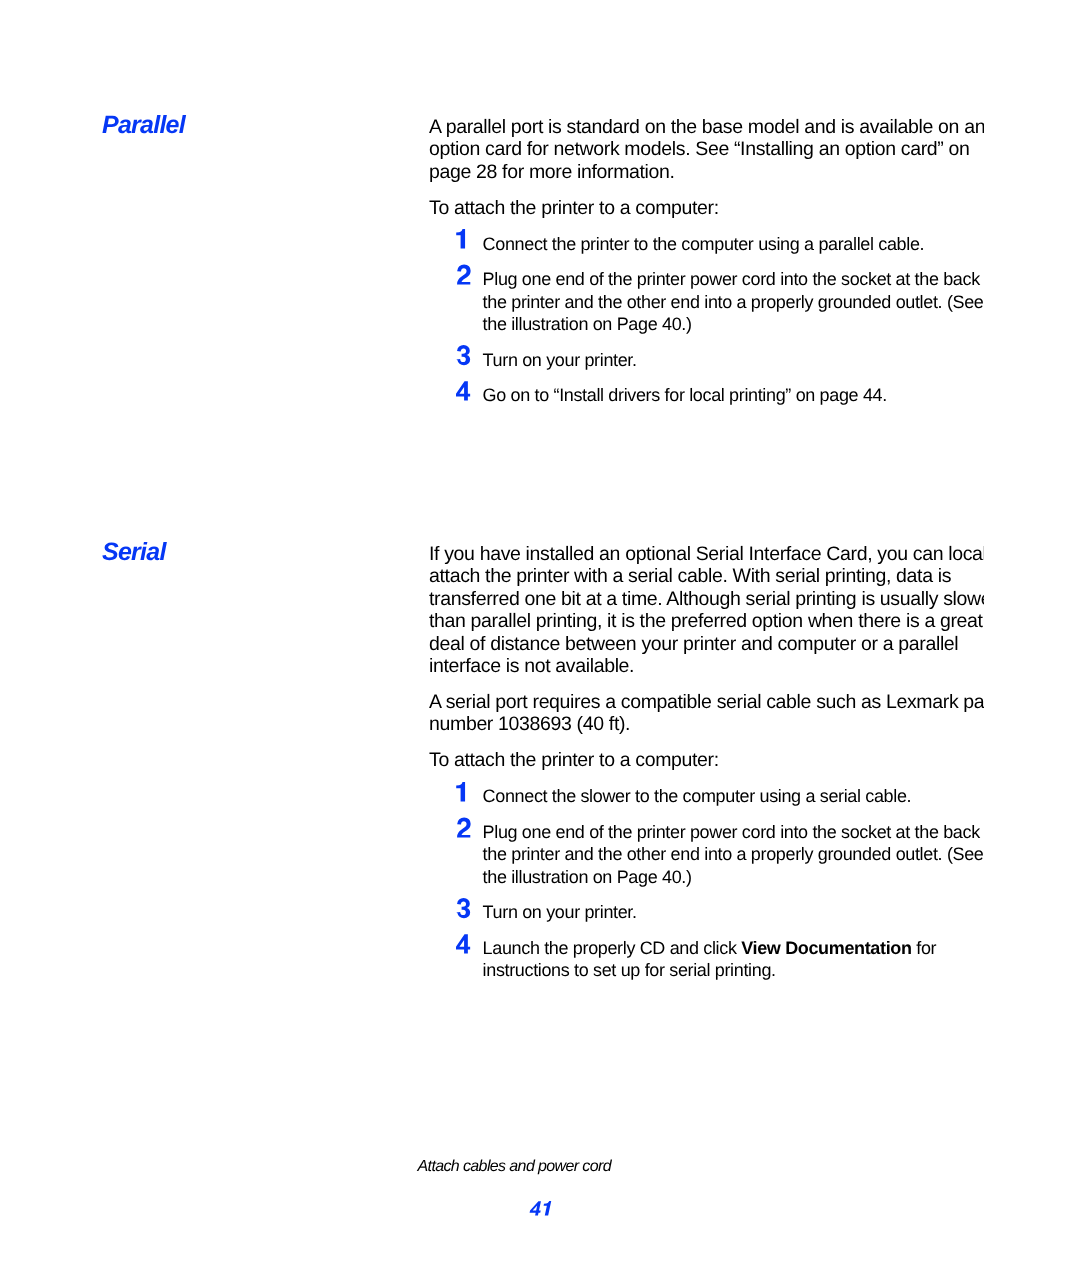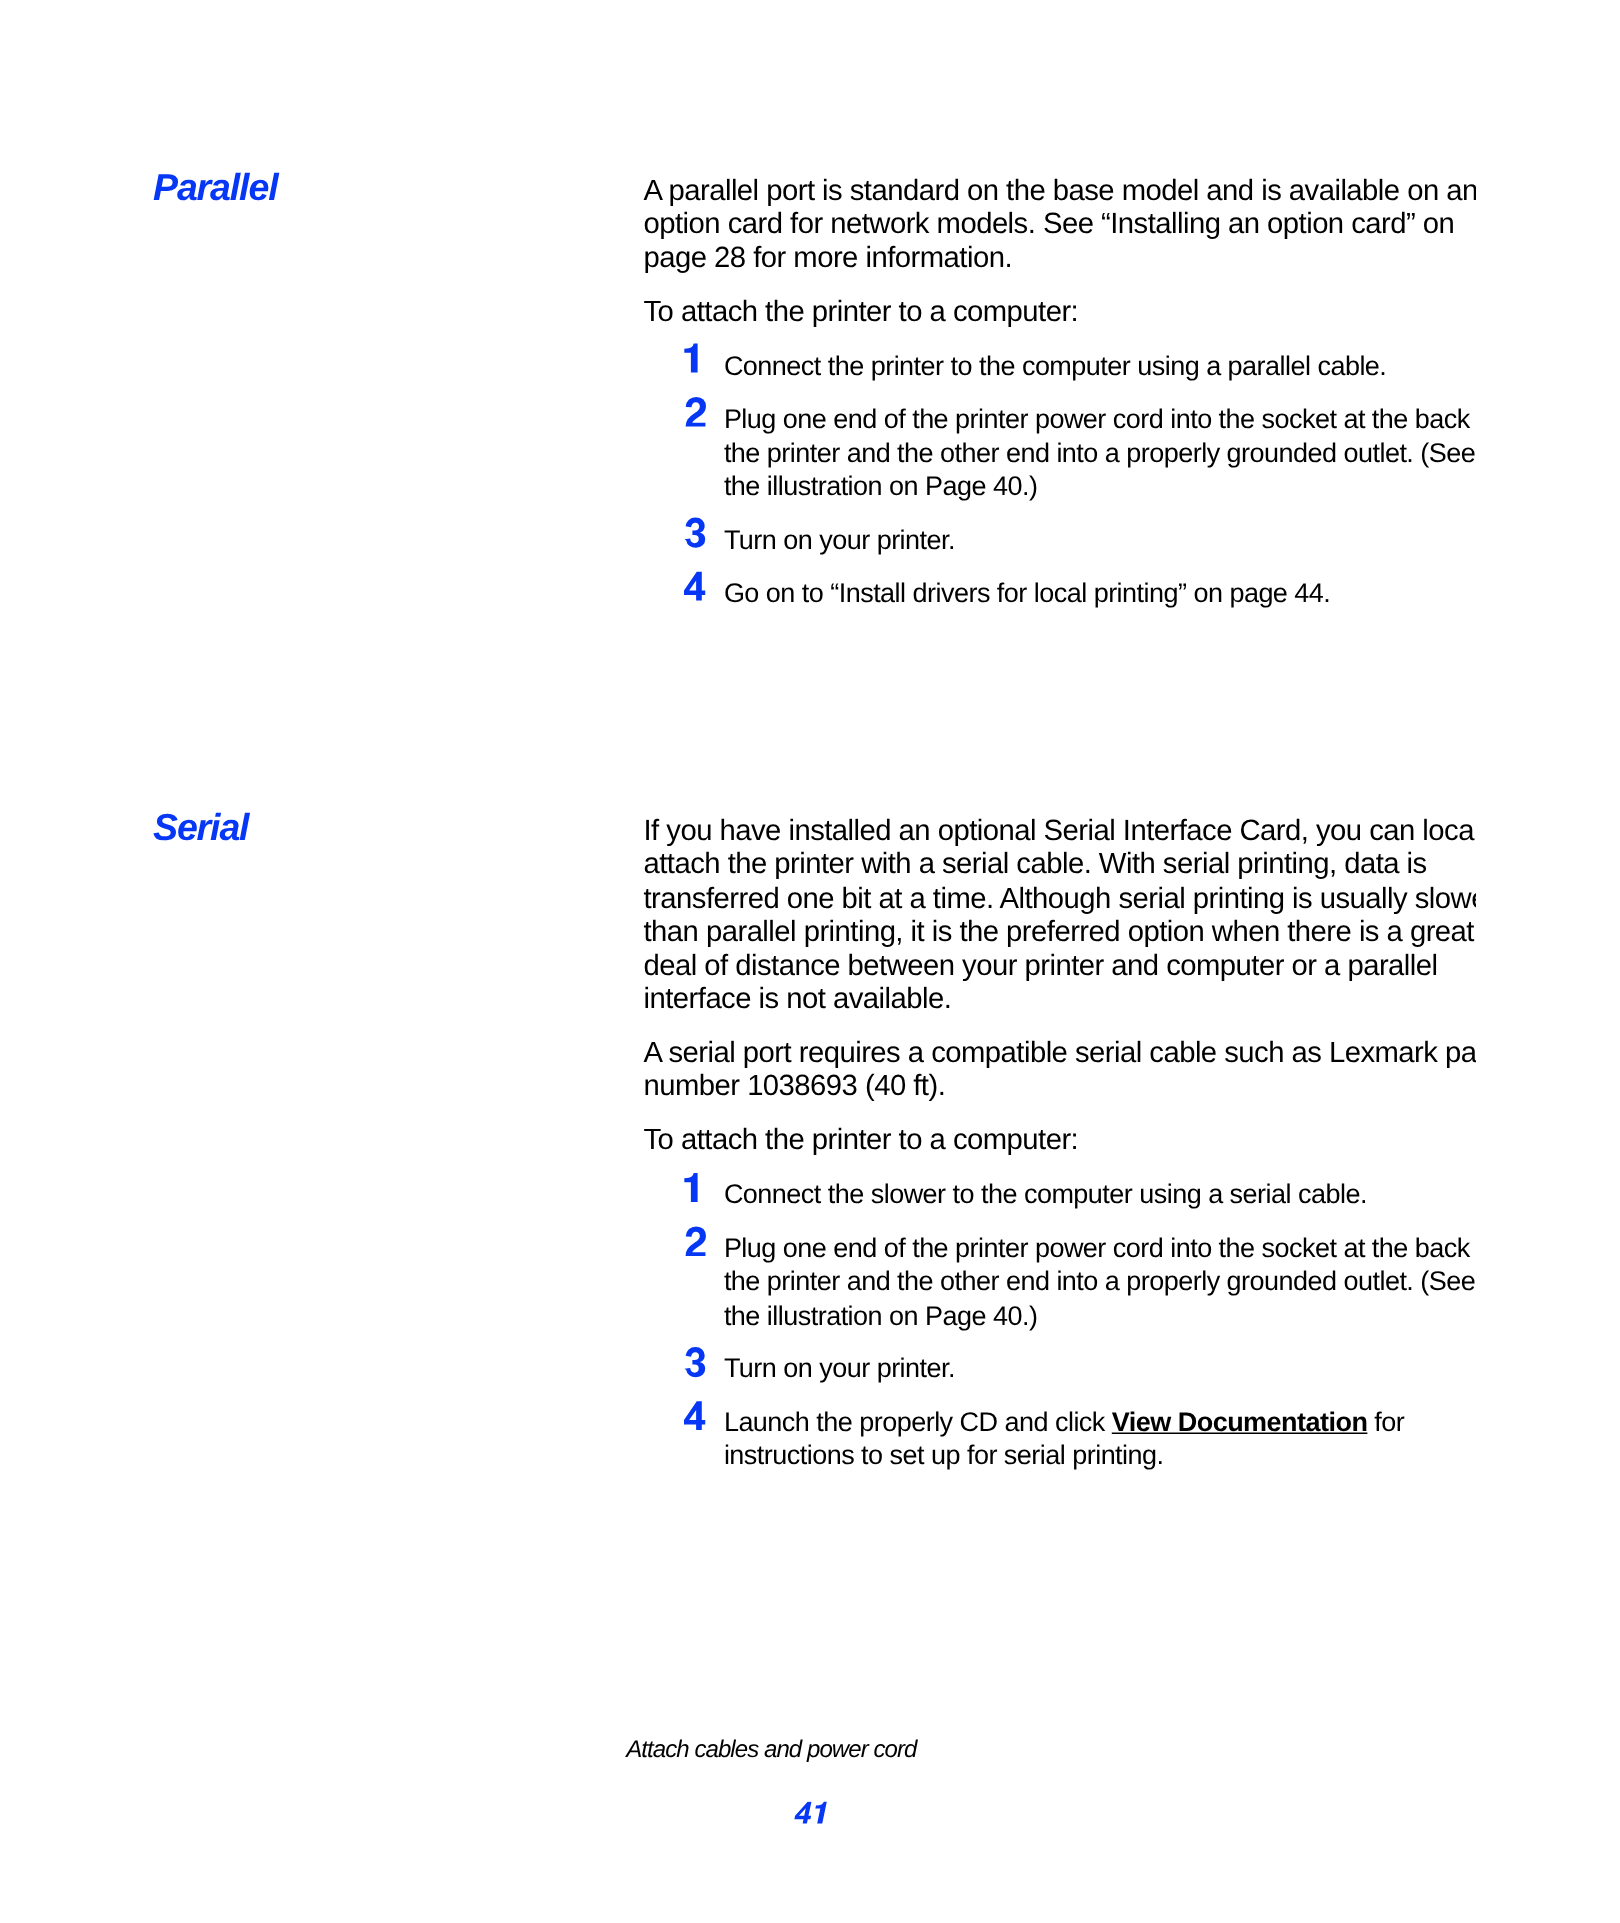--- a/index.html
+++ b/index.html
@@ -89,21 +89,21 @@
   .footer-page {
     position: absolute;
     font-style: italic;
     font-weight: bold;
     font-size: 20px;
     letter-spacing: 0;
     line-height: 1;
     color: #0537f5;
     white-space: nowrap;
   }
-  b { font-weight: bold; text-decoration: underline; }
+  b { font-weight: bold; }
 </style>
 </head>
 <body>
 
 <div class="page">
 
   <div class="section-head" style="top:113.3px">Parallel</div>
 
   <div class="col" style="top:116px">
     <p class="body">A parallel port is standard on the base model and is available on an option card for network models. See “Installing an option card” on page 28 for more information.</p>

